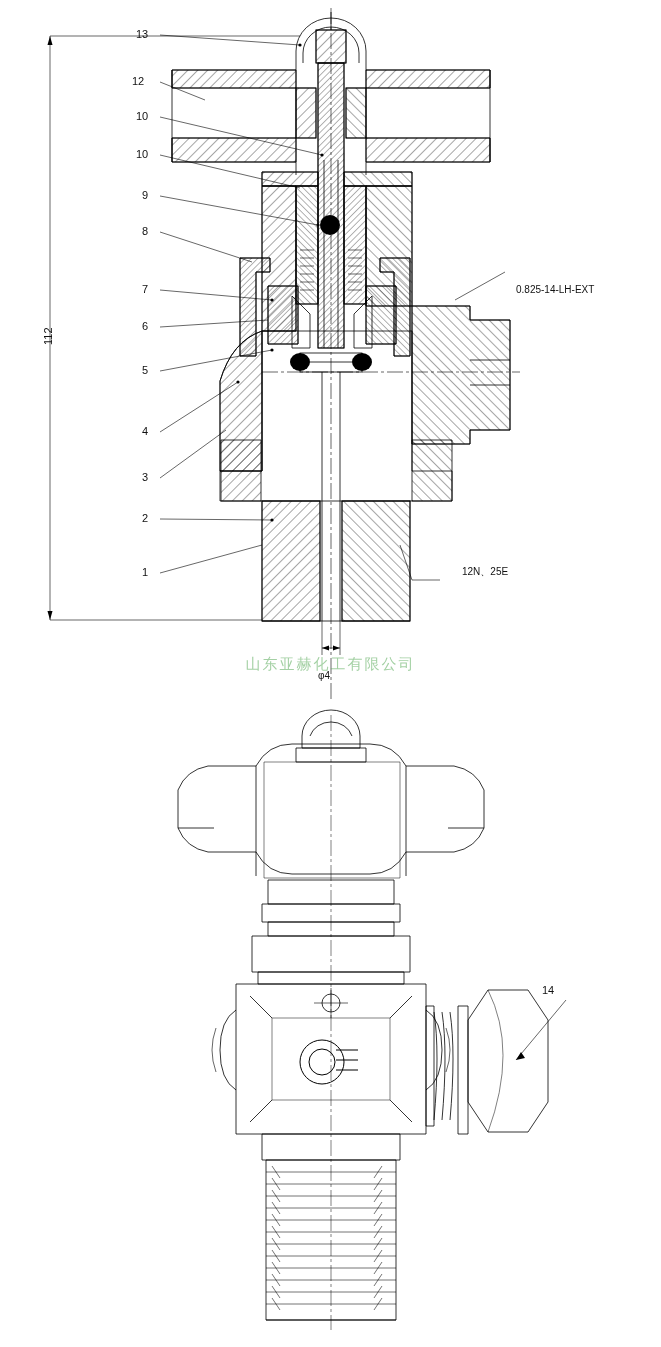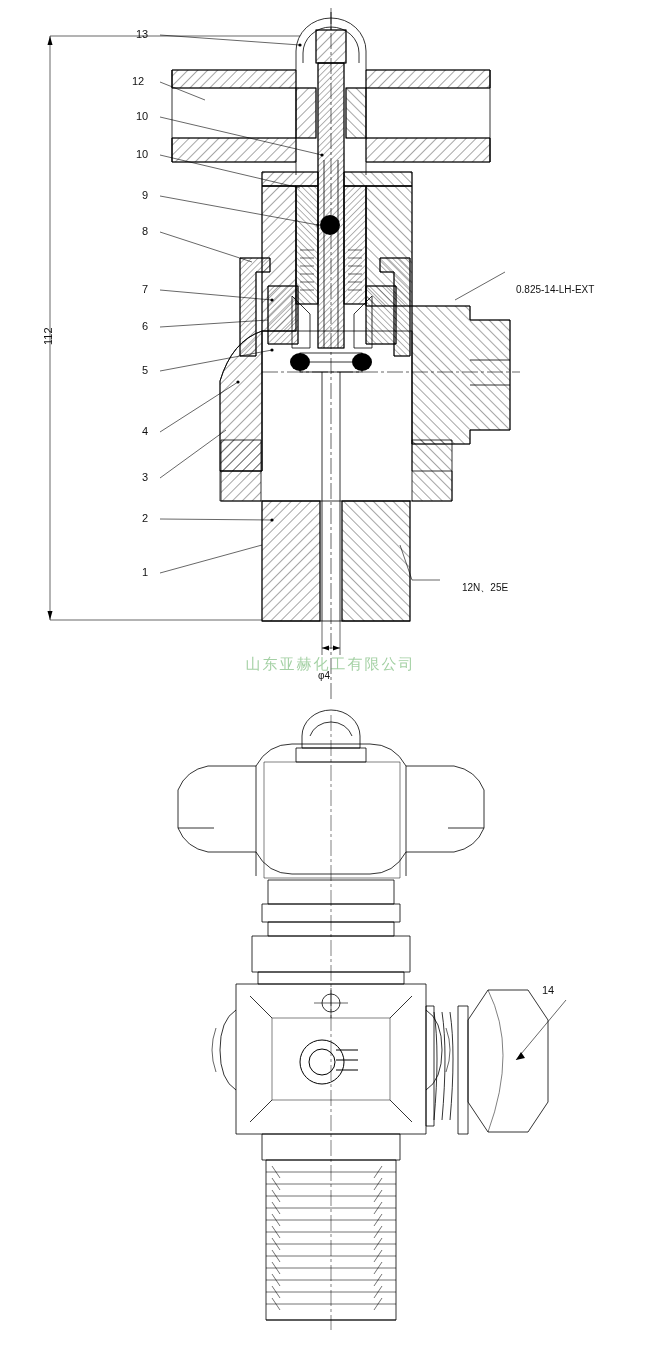--- a/index.html
+++ b/index.html
@@ -254,21 +254,21 @@
 <div class="lbl" style="left:142px;top:226px;">8</div>
 <div class="lbl" style="left:142px;top:284px;">7</div>
 <div class="lbl" style="left:142px;top:321px;">6</div>
 <div class="lbl" style="left:142px;top:365px;">5</div>
 <div class="lbl" style="left:142px;top:426px;">4</div>
 <div class="lbl" style="left:142px;top:472px;">3</div>
 <div class="lbl" style="left:142px;top:513px;">2</div>
 <div class="lbl" style="left:142px;top:567px;">1</div>
 
 <div class="lbl small" style="left:516px;top:266px;">0.825-14-LH-EXT</div>
-<div class="lbl small" style="left:462px;top:564px;">12N、25E</div>
+<div class="lbl small" style="left:462px;top:548px;">12N、25E</div>
 
 <div class="lbl small" style="left:318px;top:652px;">φ4</div>
 
 <div class="lbl" style="left:542px;top:985px;">14</div>
 
 <div class="wm wm1">山东亚赫化工有限公司</div>
 
 </div>
 
 </body></html>

